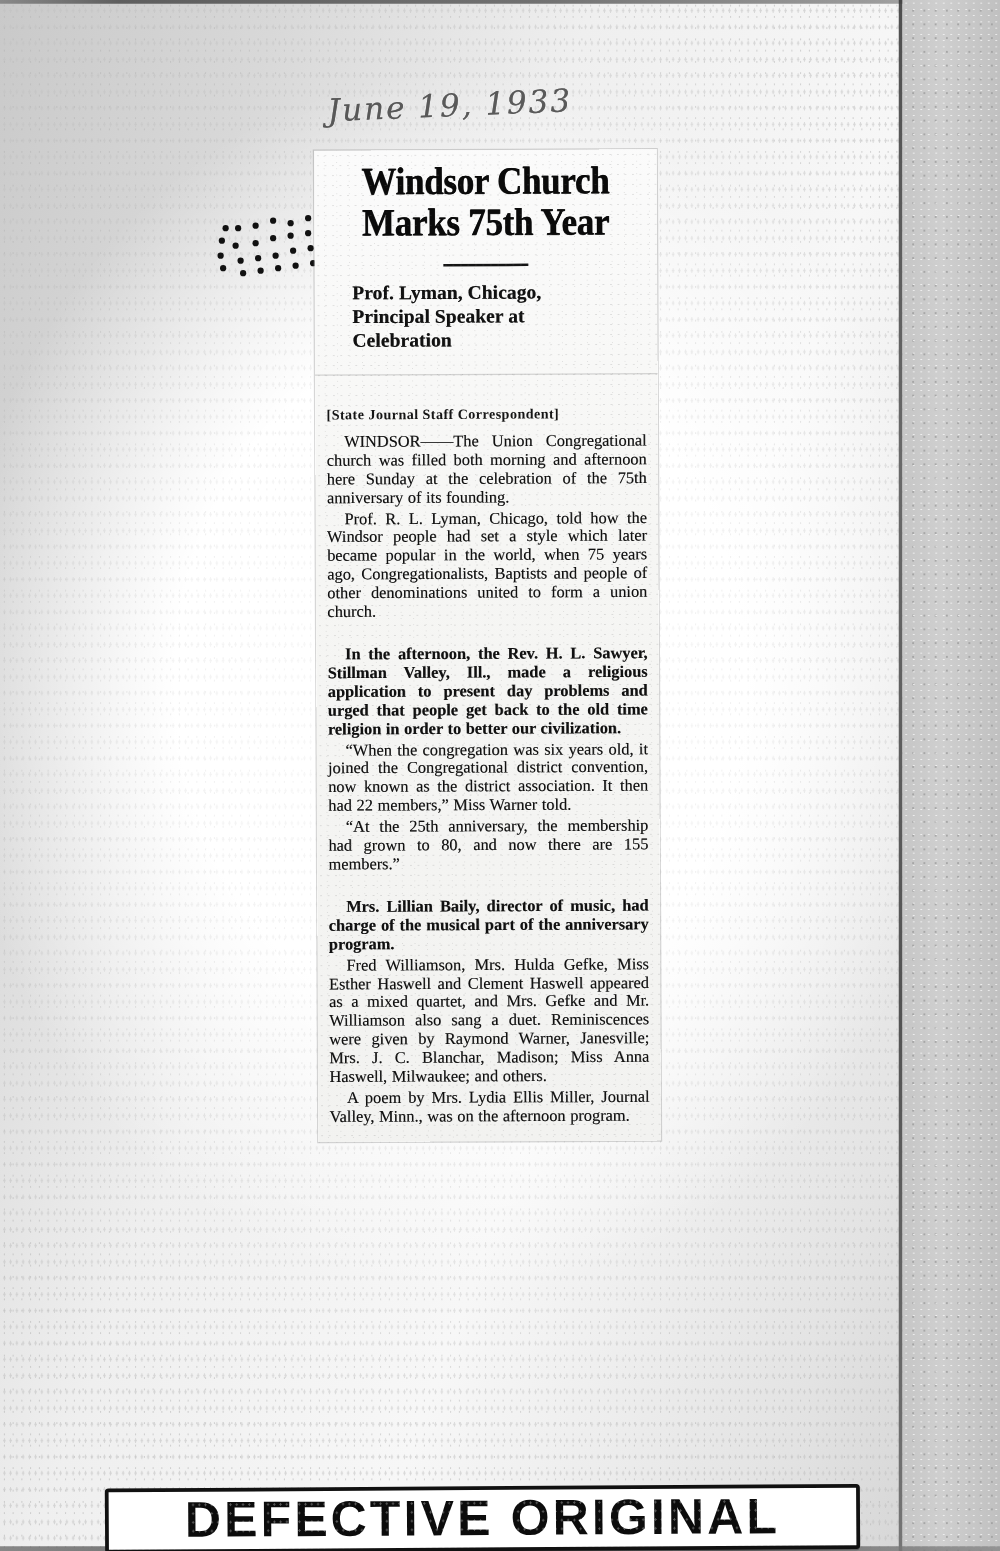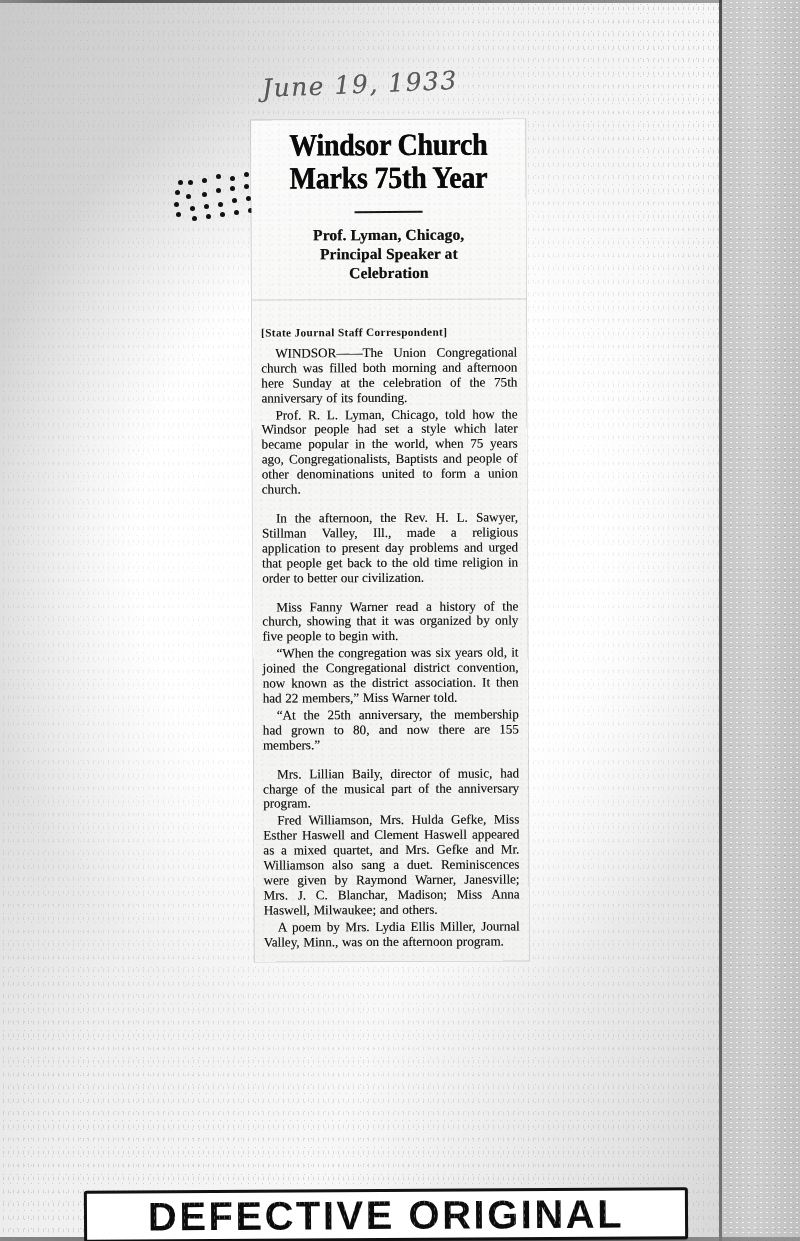--- a/index.html
+++ b/index.html
@@ -154,21 +154,21 @@
     background: #141414;
     margin: 18px auto 13px auto;
   }
 
   .subhead {
     font-family: "Liberation Serif", serif;
     font-weight: 700;
     font-size: 15.5px;
     line-height: 1.22;
     color: #111;
-    text-align: center;
+    text-align: left;
     padding: 0 10px;
     letter-spacing: .1px;
     margin: 12px;
     text-shadow: .3px 0 0 rgba(0,0,0,.6);
   }
 
   .body-wrap {
     padding: 12px 9px 4px 9px;
     margin-top: 14px;
   }
@@ -189,21 +189,21 @@
     font-size: 13.1px;
     line-height: 14.9px;
     color: #101010;
     text-align: justify;
     text-justify: inter-word;
     margin: 0 0 2px 0;
     text-indent: 14px;
     word-spacing: .4px;
     text-shadow: .25px 0 0 rgba(0,0,0,.45);
   }
-  .para.gap { margin-top: 14px; }
+  .para.gap { margin-top: 19px; font-weight: bold; }
   .para.tight { margin-top: 8px; }
 
   
   .defect-stamp {
     position: absolute;
     left: 84px;
     top: 1189px;
     width: 598px;
     height: 46px;
     background: #ffffff;
@@ -285,21 +285,20 @@
       <div class="rule-short"></div>
       <h2 class="subhead">Prof. Lyman, Chicago, Principal Speaker at Celebration</h2>
     </div>
 
     <div class="body-wrap">
       <div class="correspondent">[State Journal Staff Correspondent]</div>
       <div id="paragraphs">
           <p class="para tight">WINDSOR——The Union Congregational church was filled both morning and afternoon here Sunday at the celebration of the 75th anniversary of its founding.</p>
           <p class="para">Prof. R. L. Lyman, Chicago, told how the Windsor people had set a style which later became popular in the world, when 75 years ago, Congregationalists, Baptists and people of other denominations united to form a union church.</p>
           <p class="para gap">In the afternoon, the Rev. H. L. Sawyer, Stillman Valley, Ill., made a religious application to present day problems and urged that people get back to the old time religion in order to better our civilization.</p>
-          <p class="para gap">Miss Fanny Warner read a history of the church, showing that it was organized by only five people to begin with.</p>
           <p class="para">“When the congregation was six years old, it joined the Congregational district convention, now known as the district association. It then had 22 members,” Miss Warner told.</p>
           <p class="para">“At the 25th anniversary, the membership had grown to 80, and now there are 155 members.”</p>
           <p class="para gap">Mrs. Lillian Baily, director of music, had charge of the musical part of the anniversary program.</p>
           <p class="para">Fred Williamson, Mrs. Hulda Gefke, Miss Esther Haswell and Clement Haswell appeared as a mixed quartet, and Mrs. Gefke and Mr. Williamson also sang a duet. Reminiscences were given by Raymond Warner, Janesville; Mrs. J. C. Blanchar, Madison; Miss Anna Haswell, Milwaukee; and others.</p>
           <p class="para">A poem by Mrs. Lydia Ellis Miller, Journal Valley, Minn., was on the afternoon program.</p>
         </div>
     </div>
 
   </div>
 

